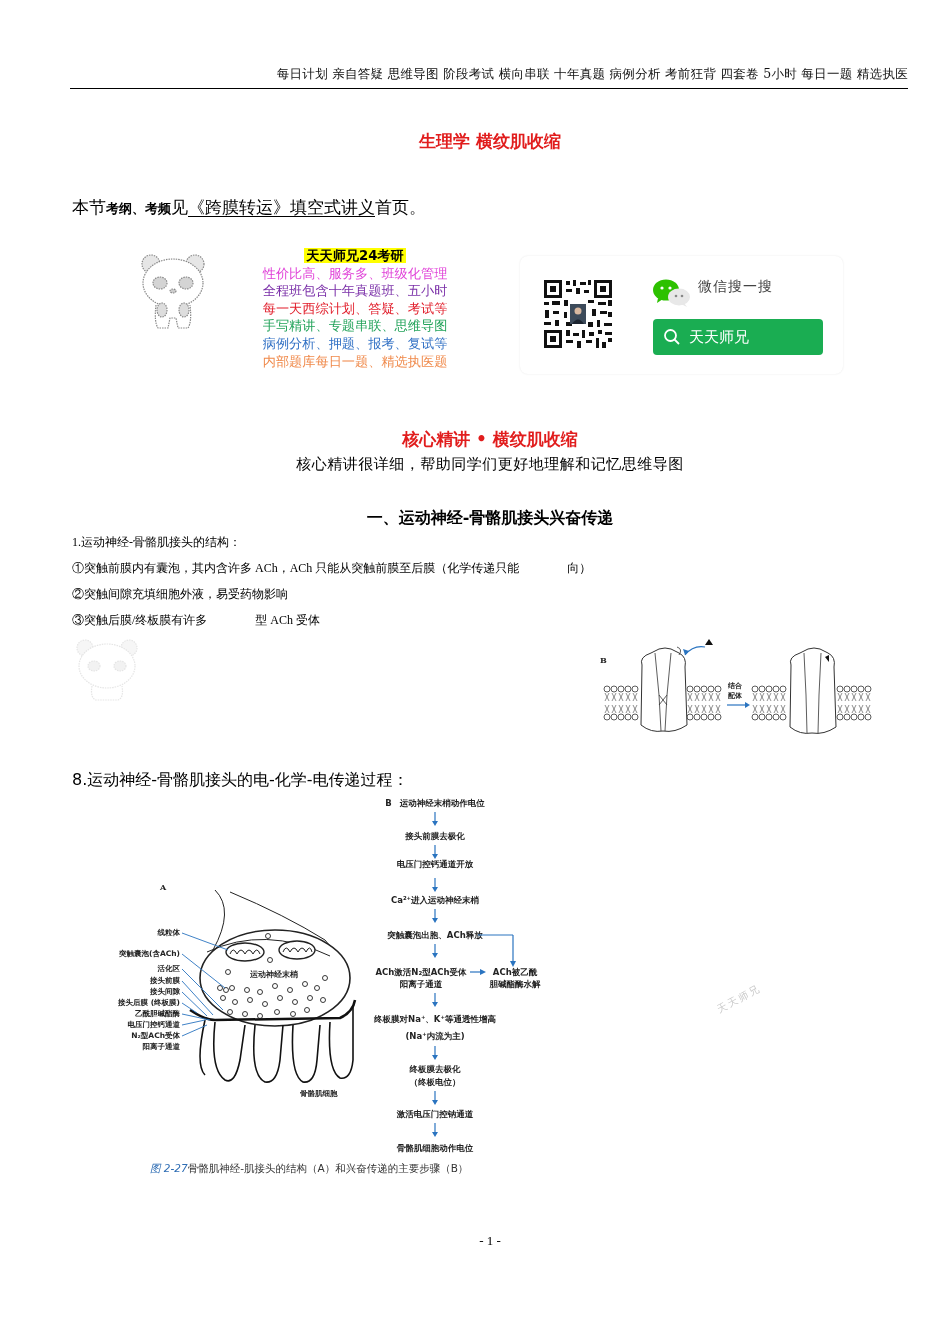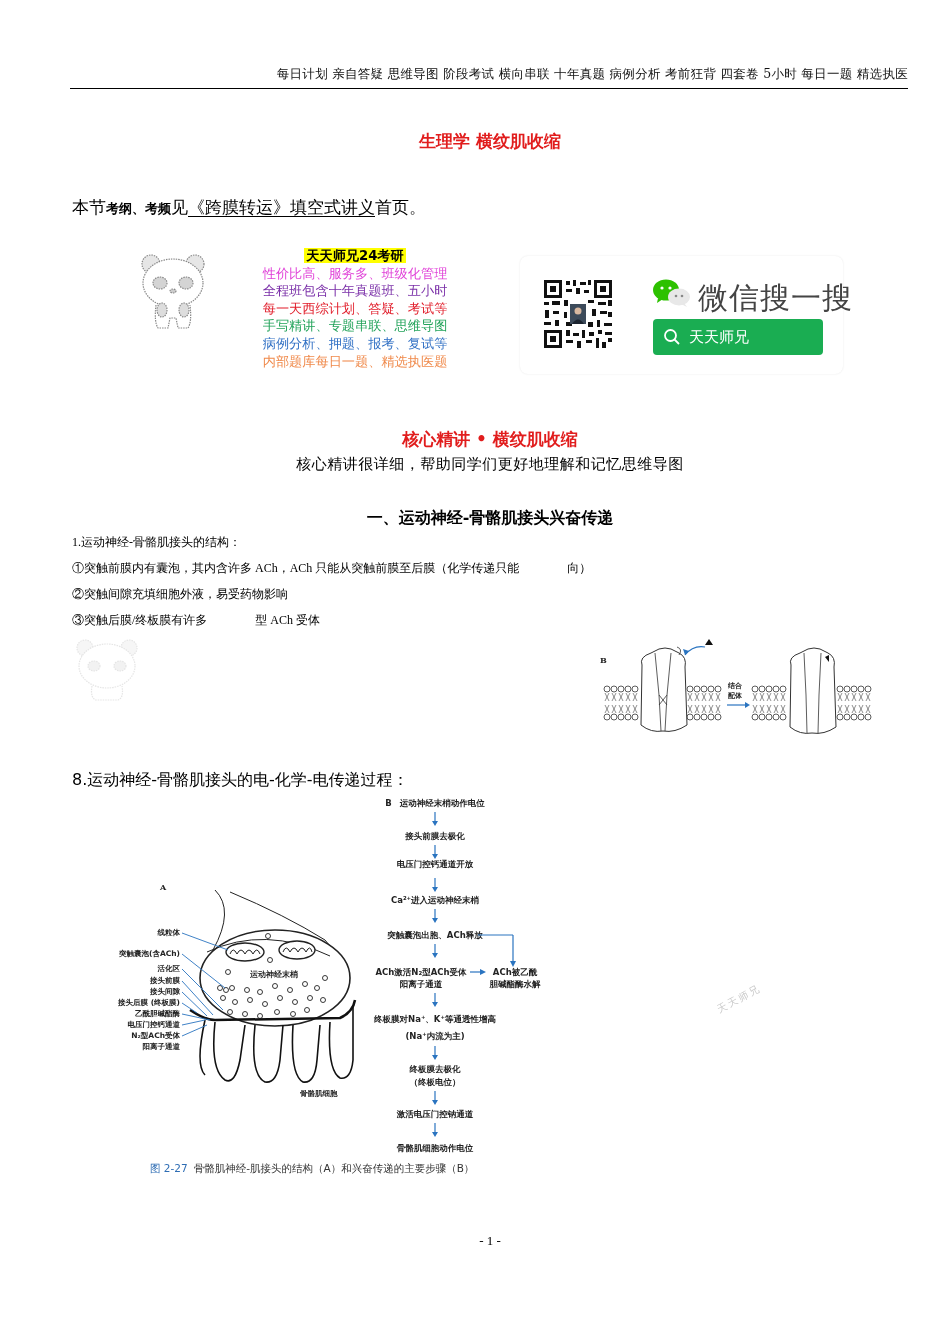--- a/index.html
+++ b/index.html
@@ -19,21 +19,21 @@
   .intro b { font-weight: bold; font-family: "DejaVu Sans", sans-serif; font-size: 13px; }
   .intro .u { text-decoration: underline; text-underline-offset: 3px; }
 
   
   .panda { left: 138px; top: 250px; width: 70px; height: 82px; }
   .promo-lines { left: 240px; top: 247px; width: 230px; font-family: "DejaVu Sans", "Liberation Sans", sans-serif; font-size: 13.2px; line-height: 17.6px; text-align: center; }
   .promo-lines .hl { background: #ffff00; font-weight: bold; color: #000; padding: 0 2px; }
   .promo-card { left: 520px; top: 256px; width: 323px; height: 118px; border-radius: 8px; background: #fff; box-shadow: 0 0 2px rgba(0,0,0,0.10); }
   .qr { left: 542px; top: 278px; width: 72px; height: 72px; }
   .wx-logo { left: 652px; top: 278px; width: 40px; height: 30px; }
-  .wx-search-text { left: 698px; top: 278px; font-family: "DejaVu Sans", "Liberation Sans", sans-serif; font-size: 30px; color: #444; letter-spacing: 1px; }
+  .wx-search-text { left: 698px; top: 278px; font-family: "DejaVu Sans", "Liberation Sans", sans-serif; font-size: 14px; color: #444; letter-spacing: 1px; }
   .wx-btn { left: 653px; top: 319px; width: 170px; height: 36px; background: #1aad52; border-radius: 4px; color: #fff; font-family: "DejaVu Sans", sans-serif; font-size: 15px; display: flex; align-items: center; padding-left: 10px; gap: 8px; }
 
   .core-title { left: 0; width: 980px; top: 428px; font-size: 17px; }
   .core-sub { left: 0; width: 980px; top: 455px; text-align: center; font-size: 15px; font-family: "DejaVu Serif", serif; letter-spacing: 0.5px; }
 
   .sec-title { left: 0; width: 980px; top: 508px; text-align: center; font-size: 16px; font-weight: bold; font-family: "DejaVu Sans", sans-serif; }
 
   .body-line { left: 72px; font-size: 12px; font-family: "Liberation Serif", "DejaVu Serif", serif; white-space: nowrap; }
   .blank { display: inline-block; }
 
@@ -41,21 +41,21 @@
 
   .receptor-fig { left: 595px; top: 635px; width: 300px; height: 105px; }
 
   .flow { left: 360px; top: 795px; width: 200px; }
   .flow-node { position: absolute; left: 0; width: 150px; text-align: center; font-family: "DejaVu Sans", sans-serif; font-weight: bold; font-size: 8.5px; color: #222; line-height: 11px; white-space: nowrap; }
   .arrow-down { position: absolute; left: 71px; width: 8px; height: 14px; }
 
   .nmj-fig { left: 85px; top: 870px; width: 275px; height: 235px; }
 
   .caption { left: 150px; top: 1162px; font-family: "DejaVu Sans", sans-serif; font-size: 10.5px; color: #333; white-space: nowrap; }
-  .caption .fig-no { color: #2e6db4; margin-right: 6px; }
+  .caption .fig-no { color: #2e6db4; margin-right: 0; font-style: italic; }
 
   .wm-text { left: 715px; top: 992px; transform: rotate(-28deg); font-size: 10px; color: #c9c9c9; letter-spacing: 2px; font-family: "DejaVu Serif", serif; }
 
   .page-num { left: 0; width: 980px; top: 1233px; text-align: center; font-size: 13px; font-family: "Liberation Serif", serif; }
 </style>
 </head>
 <body>
 
 <div class="abs run-header">每日计划 亲自答疑 思维导图 阶段考试 横向串联 十年真题 病例分析 考前狂背 四套卷 5小时 每日一题 精选执医</div>
 <div class="abs header-rule"></div>

